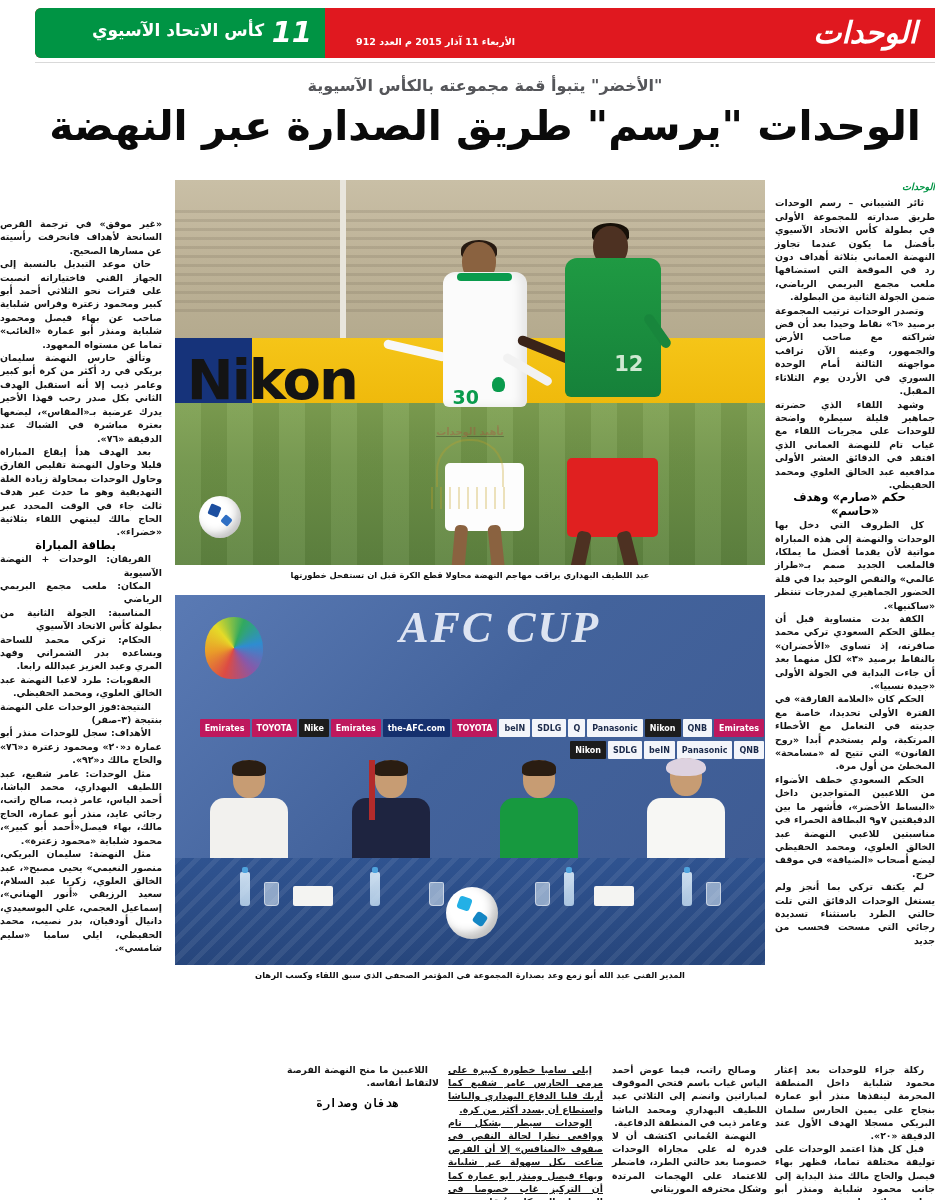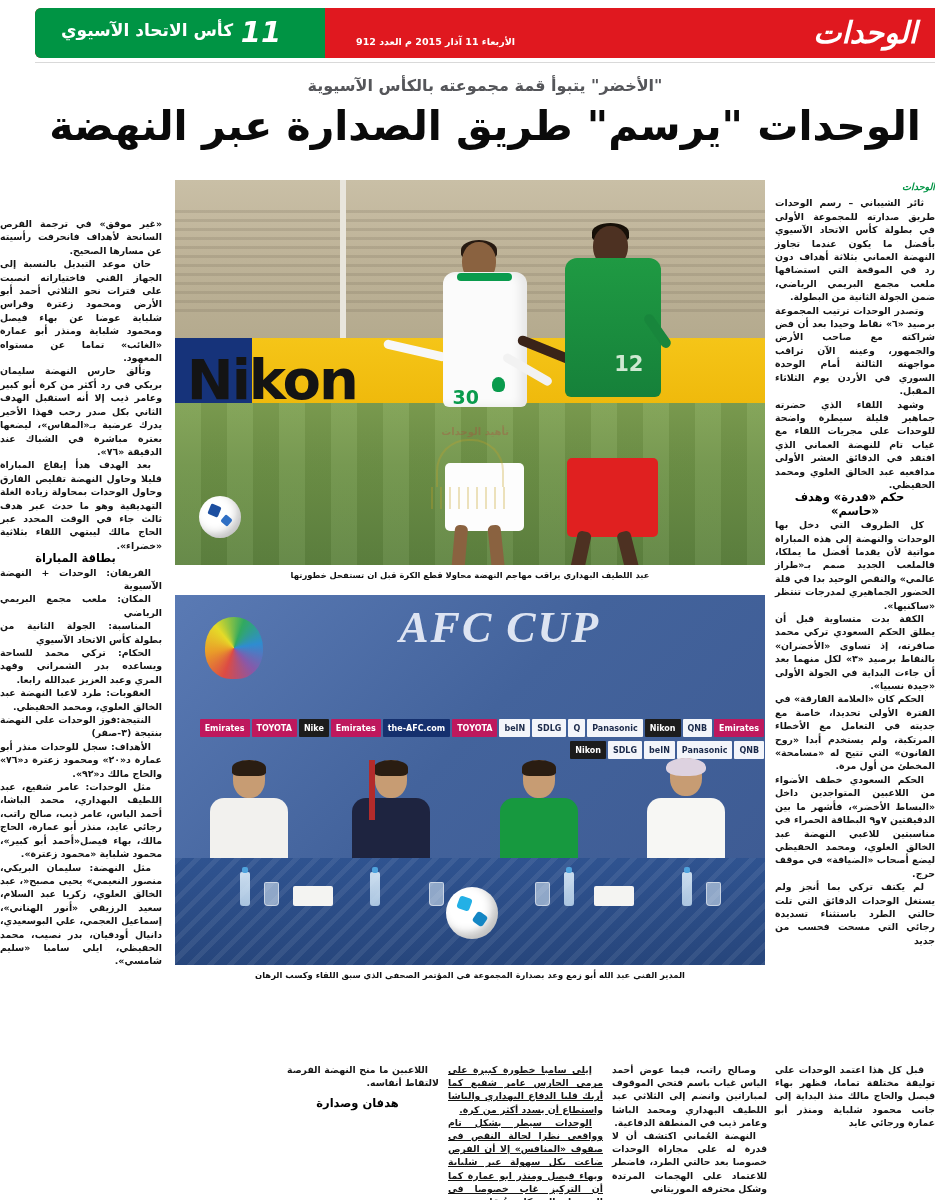--- a/index.html
+++ b/index.html
@@ -26,22 +26,22 @@
     font-size:30px;font-weight:bold;color:#fff;
     font-style:italic;letter-spacing:-1px;line-height:42px;
     font-family:"DejaVu Sans","Liberation Sans",sans-serif;
   }
   .masthead-date{
     position:absolute;right:420px;top:28px;
     font-size:9.5px;font-weight:bold;color:#ffffff;
     white-space:nowrap;
   }
   .masthead-cup{
-    position:absolute;left:46px;top:11px;width:250px;
-    text-align:center;color:#fff;font-weight:bold;
+    position:absolute;left:62px;top:11px;width:250px;
+    text-align:right;color:#fff;font-weight:bold;
     white-space:nowrap;
   }
   .masthead-cup .cupnum{
     font-size:29px;line-height:26px;vertical-align:-4px;
     display:inline-block;margin-left:2px;font-style:italic;
   }
   .masthead-cup .cuptxt{
     font-size:17px;display:inline-block;vertical-align:2px;
   }
   .mast-rule{
@@ -130,21 +130,21 @@
     background:linear-gradient(180deg,#1f9a43 0%,#16813a 100%);border-radius:12px 12px 6px 6px;}
   .pl-g .num{position:absolute;left:52%;top:38%;font-size:21px;font-weight:bold;color:#cfe8d2;}
   .pl-g .armL{position:absolute;left:-24%;top:36%;width:46%;height:10px;background:#3a2318;
     transform:rotate(22deg);border-radius:5px;}
   .pl-g .armR{position:absolute;left:70%;top:30%;width:30%;height:10px;background:#18863c;
     transform:rotate(55deg);border-radius:5px;}
   .pl-g .shorts{position:absolute;left:16%;top:70%;width:70%;height:24%;background:#e02020;border-radius:5px;}
   .pl-g .legA{position:absolute;left:20%;top:92%;width:14px;height:50px;background:#4d3122;border-radius:5px;transform:rotate(12deg);}
   .pl-g .legB{position:absolute;left:58%;top:92%;width:14px;height:50px;background:#4d3122;border-radius:5px;transform:rotate(-14deg);}
   .wmark{position:absolute;left:50%;top:64%;transform:translateX(-50%);
-    text-align:right;opacity:.30;}
+    text-align:center;opacity:.30;text-decoration:underline;}
   .wmark .wm-dome{width:64px;height:46px;border-radius:32px 32px 0 0;
     border:2px solid #c8a227;border-bottom:none;margin:0 auto;}
   .wmark .wm-base{width:78px;height:22px;margin:0 auto;
     background:repeating-linear-gradient(90deg,#c8a227 0 2px,transparent 2px 9px);}
   .wmark .wm-txt{font-size:10px;font-weight:bold;color:#b63b3b;margin-bottom:2px;}
   
   #photo-presser{left:175px;top:595px;width:590px;height:370px;background:#49699e;}
   .p2-bg{position:absolute;left:0;top:0;width:100%;height:100%;
     background:linear-gradient(135deg,#5a7ab4 0%,#43639c 45%,#3d5a92 100%);}
   .p2-afctxt{position:absolute;left:38%;top:2%;font-size:44px;font-weight:bold;color:#eef2fb;
@@ -184,21 +184,21 @@
   .bottle{position:absolute;bottom:16%;width:10px;height:34px;border-radius:2px 2px 3px 3px;
     background:linear-gradient(180deg,rgba(230,245,255,.85),rgba(200,225,245,.8));}
   .bottle:before{content:"";position:absolute;left:2px;top:-5px;width:6px;height:6px;background:#4fa3dd;border-radius:2px;}
   .glassw{position:absolute;bottom:16%;width:13px;height:22px;border-radius:2px 2px 4px 4px;
     background:rgba(225,240,252,.55);border:1px solid rgba(255,255,255,.5);}
   .tissue{position:absolute;bottom:16%;width:40px;height:20px;background:#f4f4f2;border-radius:2px;}
   
   .bcol{position:absolute;top:1026px;width:138px;font-size:9.3px;line-height:13.2px;
     text-align:justify;font-weight:bold;color:#151515;margin-top:37px;}
   .bcol p{margin:0;text-indent:11px;}
-  .bcol .subhead{margin:8px 0 6px 0;}
+  .bcol .subhead{margin:8px 0 6px 0;font-family:Liberation Mono, monospace;}
 </style>
 </head>
 <body>
 
 <div class="masthead">
   <div class="masthead-red"></div>
   <div class="masthead-green"></div>
   <div class="masthead-title">الوحدات</div>
   <div class="masthead-date">الأربعاء 11 آذار 2015 م العدد 912</div>
   <div class="masthead-cup">
@@ -209,31 +209,31 @@
 <div class="mast-rule"></div>
 
 <div class="kicker">"الأخضر" يتبوأ قمة مجموعته بالكأس الآسيوية</div>
 <div class="headline">الوحدات "يرسم" طريق الصدارة عبر النهضة</div>
 
 <div class="col col-right">
   <div class="byline">الوحدات</div>
   <p>ثائر الشيباني – رسم الوحدات طريق صدارته للمجموعة الأولى في بطولة كأس الاتحاد الآسيوي بأفضل ما يكون عندما تجاوز النهضة العماني بثلاثة أهداف دون رد في الموقعة التي استضافها ملعب مجمع البريمي الرياضي، ضمن الجولة الثانية من البطولة.</p>
   <p>وتصدر الوحدات ترتيب المجموعة برصيد «٦» نقاط وحيدا بعد أن فض شراكته مع صاحب الأرض والجمهور، وعينه الآن تراقب مواجهته الثالثة أمام الوحدة السوري في الأردن يوم الثلاثاء المقبل.</p>
   <p>وشهد اللقاء الذي حضرته جماهير قليلة سيطرة واضحة للوحدات على مجريات اللقاء مع غياب تام للنهضة العماني الذي افتقد في الدقائق العشر الأولى مدافعيه عبد الخالق العلوي ومحمد الحفيظي.</p>
-  <p class="subhead">حكم «قدرة» وهدف «حاسم»</p>
+  <p class="subhead">حكم «صارم» وهدف «حاسم»</p>
   <p>كل الظروف التي دخل بها الوحدات والنهضة إلى هذه المباراة مواتية لأن يقدما أفضل ما يملكا، فالملعب الجديد صمم بـ«طراز عالمي» والنقص الوحيد بدا في قلة الحضور الجماهيري لمدرجات تنتظر «ساكنيها».</p>
   <p>الكفة بدت متساوية قبل أن يطلق الحكم السعودي تركي محمد صافرته، إذ تساوى «الأخضران» بالنقاط برصيد «٣» لكل منهما بعد أن جاءت البداية في الجولة الأولى «جيدة نسبيا».</p>
   <p>الحكم كان «العلامة الفارقة» في الفترة الأولى تحديدا، خاصة مع جديته في التعامل مع الأخطاء المرتكبة، ولم يستخدم أبدا «روح القانون» التي تتيح له «مسامحة» المخطئ من أول مرة.</p>
   <p>الحكم السعودي خطف الأضواء من اللاعبين المتواجدين داخل «البساط الأخضر»، فأشهر ما بين الدقيقتين ٧و٩ البطاقة الحمراء في مناسبتين للاعبي النهضة عبد الخالق العلوي، ومحمد الحفيظي ليضع أصحاب «الضيافة» في موقف حرج.</p>
   <p>لم يكتف تركي بما أنجز ولم يستغل الوحدات الدقائق التي تلت حالتي الطرد باستثناء تسديدة رجائي التي مسحت فحسب من جديد</p>
 </div>
 
 <div class="col col-left">
   <p class="noind">«غير موفق» في ترجمة الفرص السانحة لأهداف فانحرفت رأسيته عن مسارها الصحيح.</p>
-  <p>حان موعد التبديل بالنسبة إلى الجهاز الفني فاختياراته انصبت على فترات نحو الثلاثي أحمد أبو الأرض ومحمود زعترة وفراس شلباية عوضا عن بهاء فيصل ومحمود شلباية ومنذر أبو عمارة «الغائب» تماما عن مستواه المعهود.</p>
+  <p>حان موعد التبديل بالنسبة إلى الجهاز الفني فاختياراته انصبت على فترات نحو الثلاثي أحمد أبو كبير ومحمود زعترة وفراس شلباية صاحب عن بهاء فيصل ومحمود شلباية ومنذر أبو عمارة «الغائب» تماما عن مستواه المعهود.</p>
   <p>وتألق حارس النهضة سليمان بريكي في رد أكثر من كرة أبو كبير وعامر ذيب إلا أنه استقبل الهدف الثاني بكل صدر رحب فهذا الأخير يدرك عرضية بـ«المقاس»، ليضعها بعترة مباشرة في الشباك عند الدقيقة «٧٦».</p>
   <p>بعد الهدف هدأ إيقاع المباراة قليلا وحاول النهضة تقليص الفارق وحاول الوحدات بمحاولة زيادة الغلة التهديفية وهو ما حدث عبر هدف ثالث جاء في الوقت المحدد عبر الحاج مالك ليبتهي اللقاء بثلاثية «خضراء».</p>
   <p class="subhead">بطاقة المباراة</p>
   <p>الفريقان: الوحدات + النهضة الآسيوية</p>
   <p>المكان: ملعب مجمع البريمي الرياضي</p>
   <p>المناسبة: الجولة الثانية من بطولة كأس الاتحاد الآسيوي</p>
   <p>الحكام: تركي محمد للساحة ويساعده بدر الشمراني وفهد المري وعبد العزيز عبدالله رابعا.</p>
   <p>العقوبات: طرد لاعبا النهضة عبد الخالق العلوي، ومحمد الحفيظي.</p>
   <p>النتيجة:فوز الوحدات على النهضة بنتيجة (٣-صفر)</p>
   <p>الأهداف: سجل للوحدات منذر أبو عمارة د«٢٠» ومحمود زعترة د«٧٦» والحاج مالك د«٩٢».</p>
@@ -343,20 +343,21 @@
   <div class="bottle" style="left:66%;"></div>
   <div class="glassw" style="left:61%;"></div>
   <div class="tissue" style="left:71%;"></div>
   <div class="bottle" style="left:86%;"></div>
   <div class="glassw" style="left:90%;"></div>
   <div class="p2-conf-ball"></div>
 </div>
 <div class="cap" style="left:175px;top:970px;width:590px;">المدير الفني عبد الله أبو زمع وعد بصدارة المجموعة في المؤتمر الصحفي الذي سبق اللقاء وكسب الرهان</div>
 
 <div class="bcol" style="right:0px;width:160px;">
+  <p class="noind">ركلة جزاء للوحدات بعد إعثار محمود شلباية داخل المنطقة المحرمة لينفذها منذر أبو عمارة بنجاح على يمين الحارس سلمان البريكي مسجلا الهدف الأول عند الدقيقة «٢٠».</p>
   <p>قبل كل هذا اعتمد الوحدات على توليفة مختلفة تماما، فظهر بهاء فيصل والحاج مالك منذ البداية إلى جانب محمود شلباية ومنذر أبو عمارة ورجائي عايد</p>
 </div>
 <div class="bcol" style="right:168px;width:155px;">
   <p class="noind">وصالح راتب، فيما عوض أحمد الياس غياب باسم فتحي الموقوف لمباراتين وانضم إلى الثلاثي عبد اللطيف البهداري ومحمد الباشا وعامر ذيب في المنطقة الدفاعية.</p>
   <p>النهضة العُماني اكتشف أن لا قدرة له على مجاراة الوحدات خصوصا بعد حالتي الطرد، فاضطر للاعتماد على الهجمات المرتدة وشكل محترفه الموريتاني</p>
 </div>
 <div class="bcol" style="right:332px;width:155px;text-decoration:underline;">
   <p class="noind">إيلي سامبا خطورة كبيرة على مرمى الحارس عامر شفيع كما أربك قلبا الدفاع البهداري والباشا واستطاع أن يسدد أكثر من كرة.</p>
   <p>الوحدات سيطر بشكل تام وواقعي نظرا لحالة النقص في صفوف «المنافس» إلا أن الفرص ضاعت بكل سهولة عبر شلباية وبهاء فيصل ومنذر ابو عمارة كما أن التركيز غاب خصوصا في التمريرات التي كانت تُنقل بين</p>
 </div>

